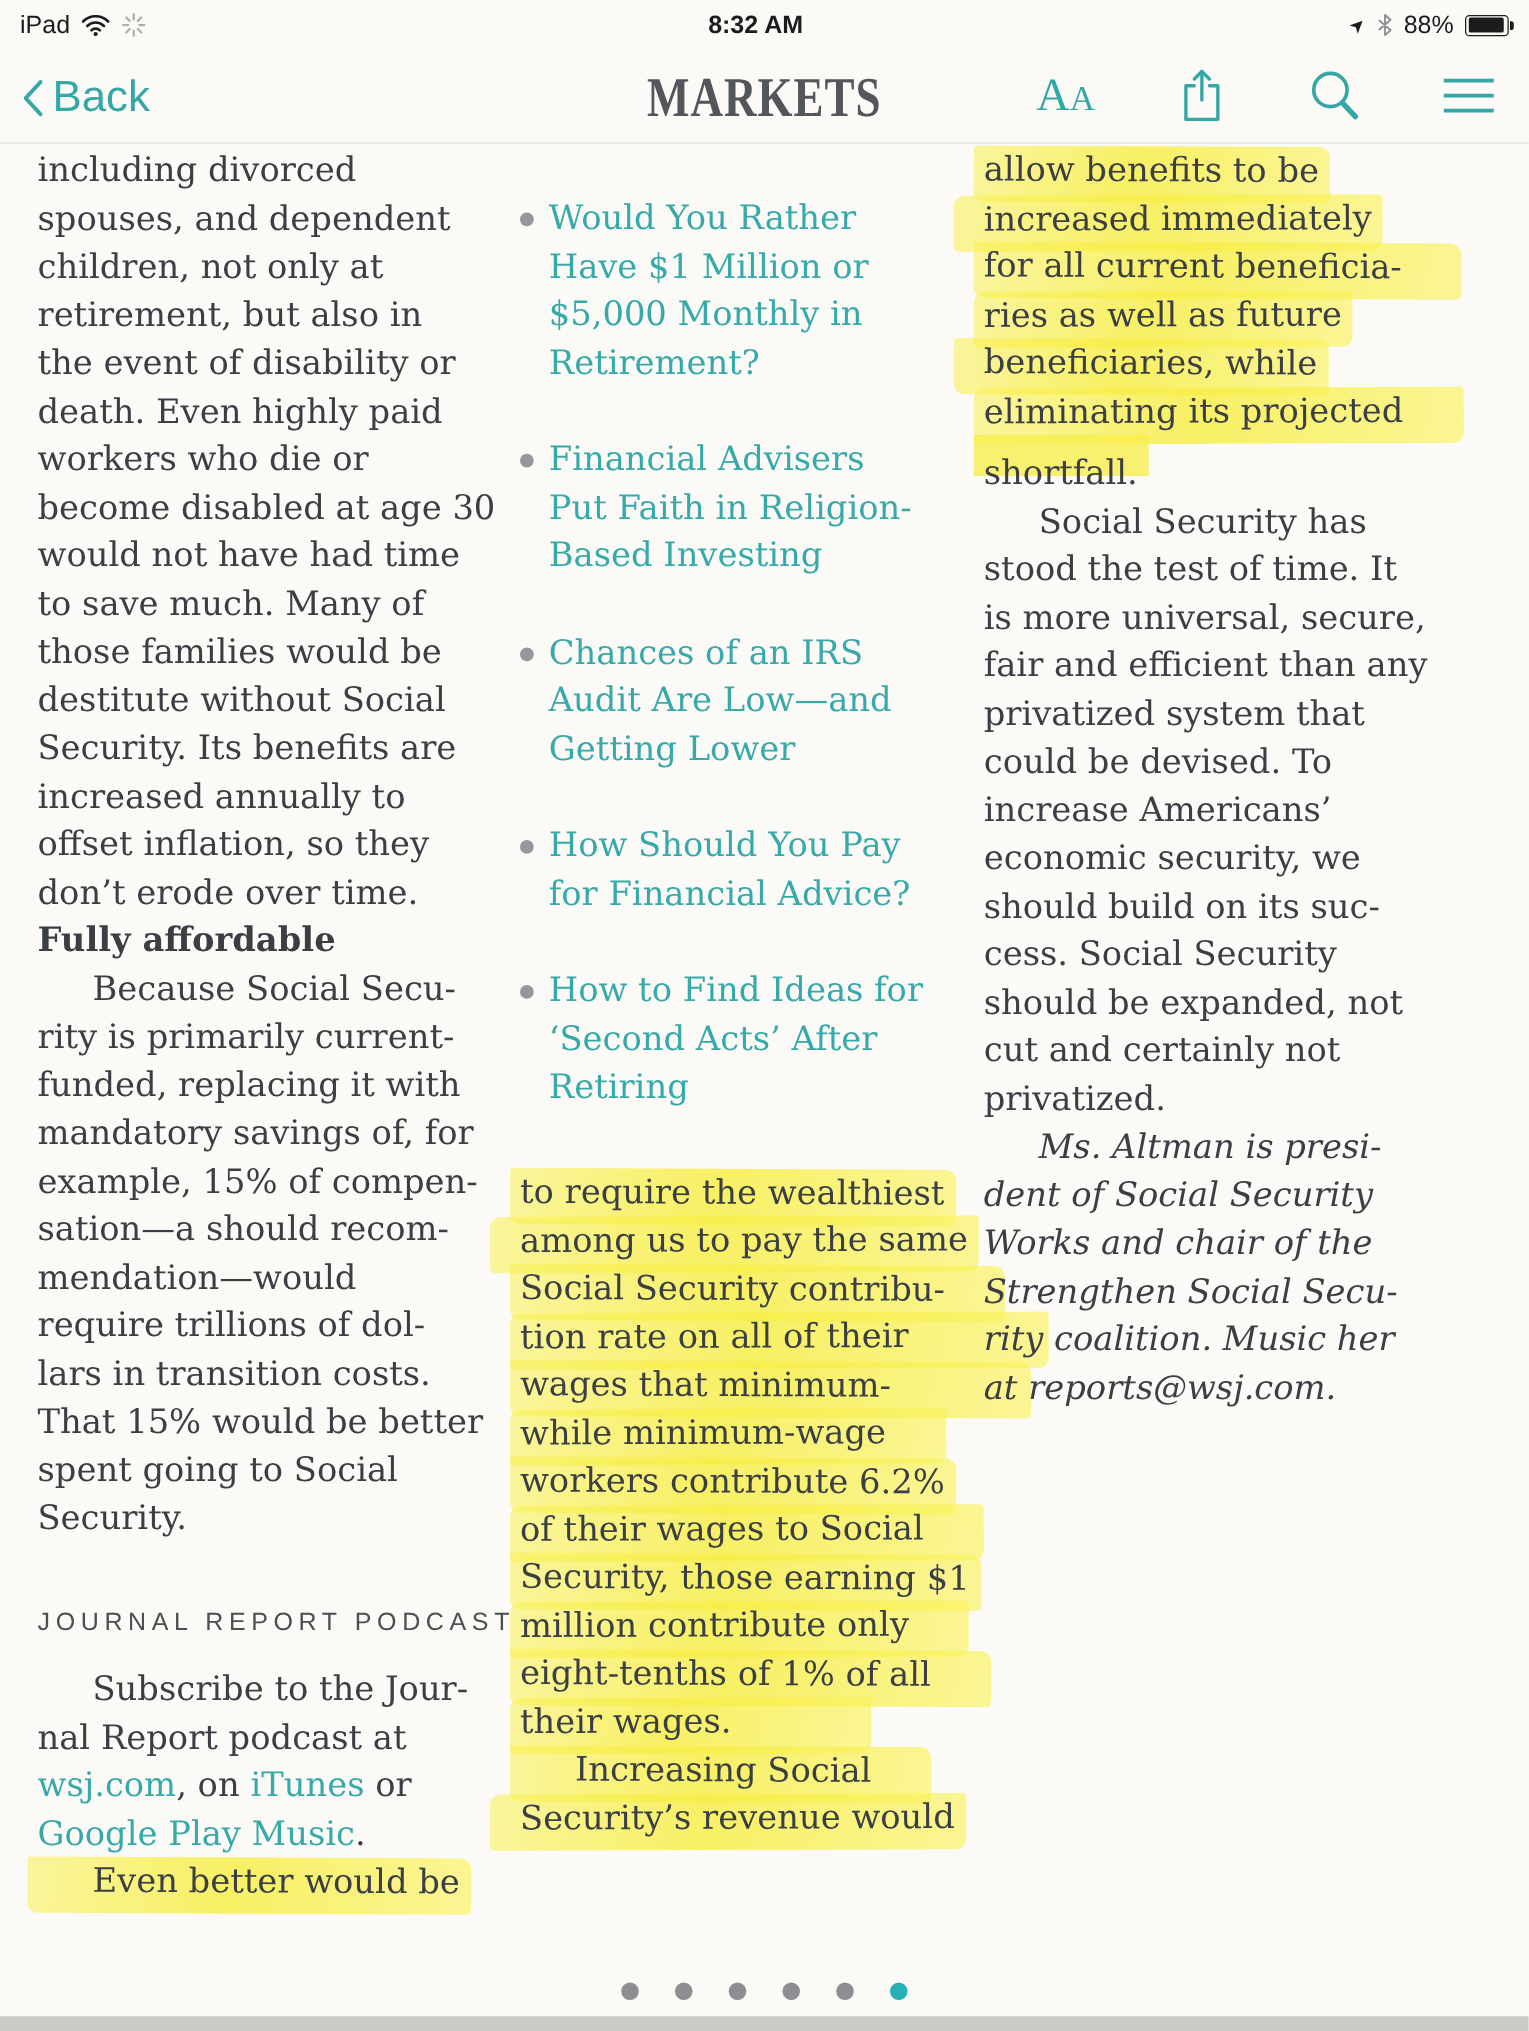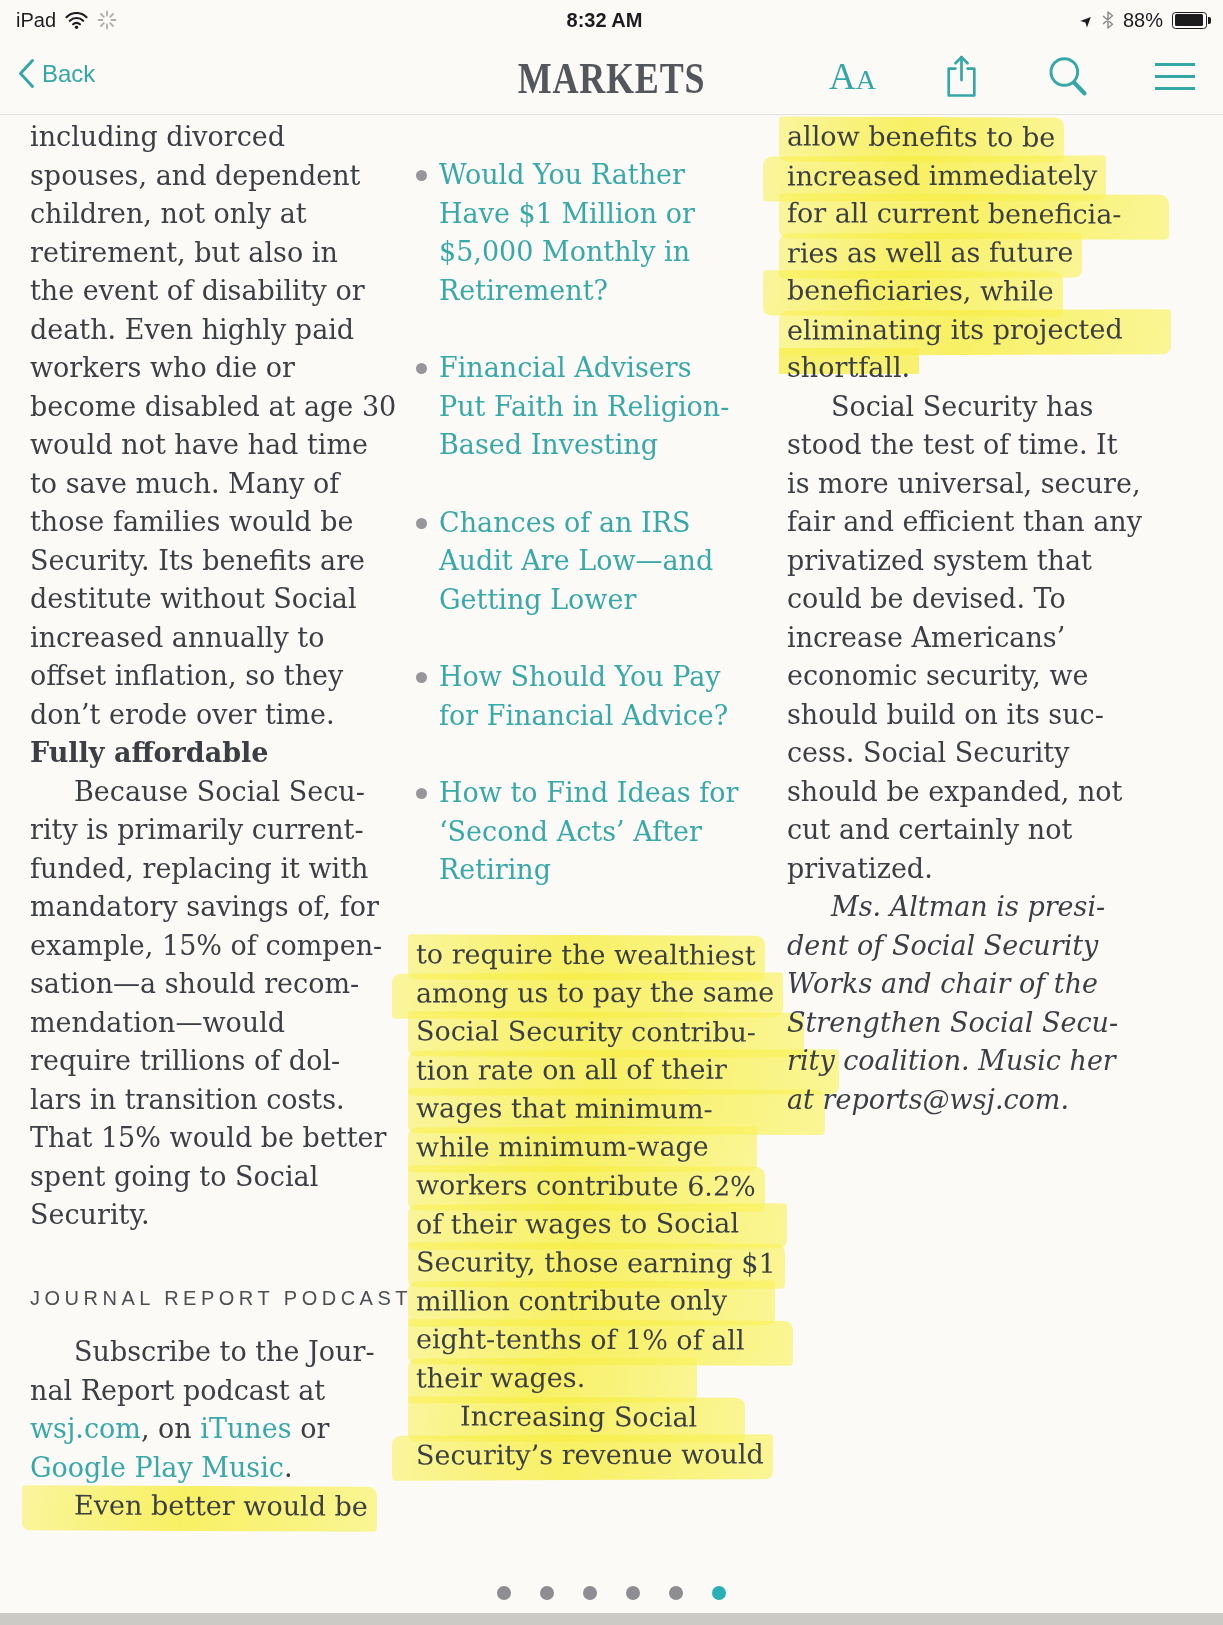--- a/index.html
+++ b/index.html
@@ -20,21 +20,21 @@
   .sb-time{position:absolute;left:0;right:14px;text-align:center;font-weight:bold;}
   .batt{position:relative;width:33px;height:15px;border:1.5px solid #1c1c1e;border-radius:3.5px;display:inline-block;}
   .batt-fill{position:absolute;left:1.5px;top:1.5px;bottom:1.5px;width:86%;background:#1c1c1e;border-radius:1.5px;}
   .batt-nub{position:absolute;right:-5px;top:4px;width:3px;height:7px;background:#1c1c1e;border-radius:0 2px 2px 0;}
   .loc-arrow{font-size:15px;transform:rotate(-45deg);display:inline-block;line-height:1;}
   
   .nav-bar{
     position:absolute;top:40px;left:0;right:0;height:74px;
     border-bottom:1.5px solid #e1e0db;
   }
-  .back-button{position:absolute;left:18px;top:18px;display:flex;align-items:center;gap:7px;color:#35a7a7;font-size:24px;cursor:pointer;}
+  .back-button{position:absolute;left:18px;top:18px;display:flex;align-items:center;gap:7px;color:#35a7a7;font-size:35px;cursor:pointer;}
   .masthead{
     position:absolute;left:0;right:0;top:12px;text-align:center;
     font-family:"Liberation Serif",serif;font-weight:bold;font-size:45px;
     color:#53575b;transform:scaleX(.8);letter-spacing:1px;
   }
   .nav-icons{position:absolute;right:28px;top:14px;display:flex;align-items:center;gap:68px;}
   .aa-button{font-family:"Liberation Serif",serif;color:#35a7a7;cursor:pointer;line-height:1;}
   .aa-button .big{font-size:37px;}
   .aa-button .small{font-size:28px;}
   .menu-icon{display:flex;flex-direction:column;gap:9px;cursor:pointer;}
@@ -70,21 +70,21 @@
     padding:1px 9px 5px 8px;margin:-1px -9px -5px -8px;
   }
   .line:nth-child(odd) .hl{transform:rotate(.25deg);border-radius:3px 9px 4px 8px;}
   .line:nth-child(even) .hl{transform:rotate(-.2deg);}
   .xl{padding-left:24px;margin-left:-24px;}
   .xr{padding-right:48px;margin-right:-48px;}
   .xr2{padding-right:112px;margin-right:-112px;}
   .hl-ind{margin-left:-8px !important;padding-left:52px !important;}
   .hl-part{
     background:linear-gradient(180deg,rgba(247,238,74,.78) 0 58%,rgba(247,238,74,0) 58%);
-    padding:1px 9px 5px 8px;margin:-1px -9px -5px -8px;
+    padding:12px 9px 5px 8px;margin:-1px -9px -5px -8px;
   }
   
   .pager{position:absolute;bottom:25px;left:0;right:0;display:flex;justify-content:center;gap:29px;}
   .dot{width:14px;height:14px;border-radius:50%;background:#8d8d92;cursor:pointer;}
   .dot.active{background:#29b0b4;}
   .bottom-strip{position:absolute;bottom:0;left:0;right:0;height:12px;background:#cbcac5;}
 </style>
 </head>
 <body>
 
@@ -167,22 +167,22 @@
       <div class="line"><span>spouses, and dependent</span></div>
       <div class="line"><span>children, not only at</span></div>
       <div class="line"><span>retirement, but also in</span></div>
       <div class="line"><span>the event of disability or</span></div>
       <div class="line"><span>death. Even highly paid</span></div>
       <div class="line"><span>workers who die or</span></div>
       <div class="line"><span>become disabled at age 30</span></div>
       <div class="line"><span>would not have had time</span></div>
       <div class="line"><span>to save much. Many of</span></div>
       <div class="line"><span>those families would be</span></div>
+      <div class="line"><span>destitute without Social</span></div>
       <div class="line"><span>Security. Its benefits are</span></div>
-      <div class="line"><span>destitute without Social</span></div>
       <div class="line"><span>increased annually to</span></div>
       <div class="line"><span>offset inflation, so they</span></div>
       <div class="line"><span>don’t erode over time.</span></div>
     </div>
     <div class="heading">Fully affordable</div>
     <div class="para">
       <div class="line ind"><span>Because Social Secu-</span></div>
       <div class="line"><span>rity is primarily current-</span></div>
       <div class="line"><span>funded, replacing it with</span></div>
       <div class="line"><span>mandatory savings of, for</span></div>

